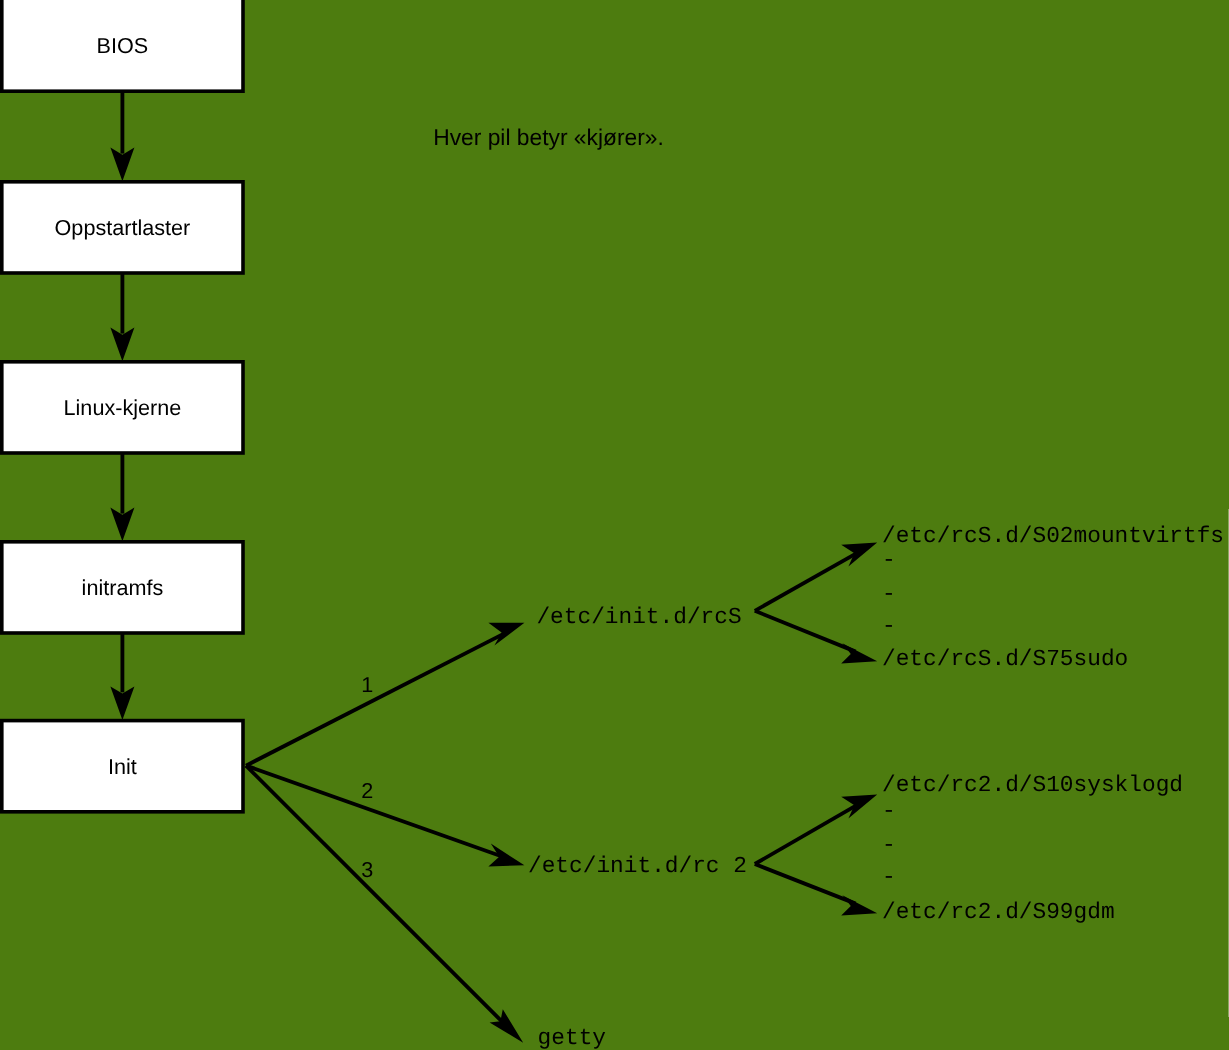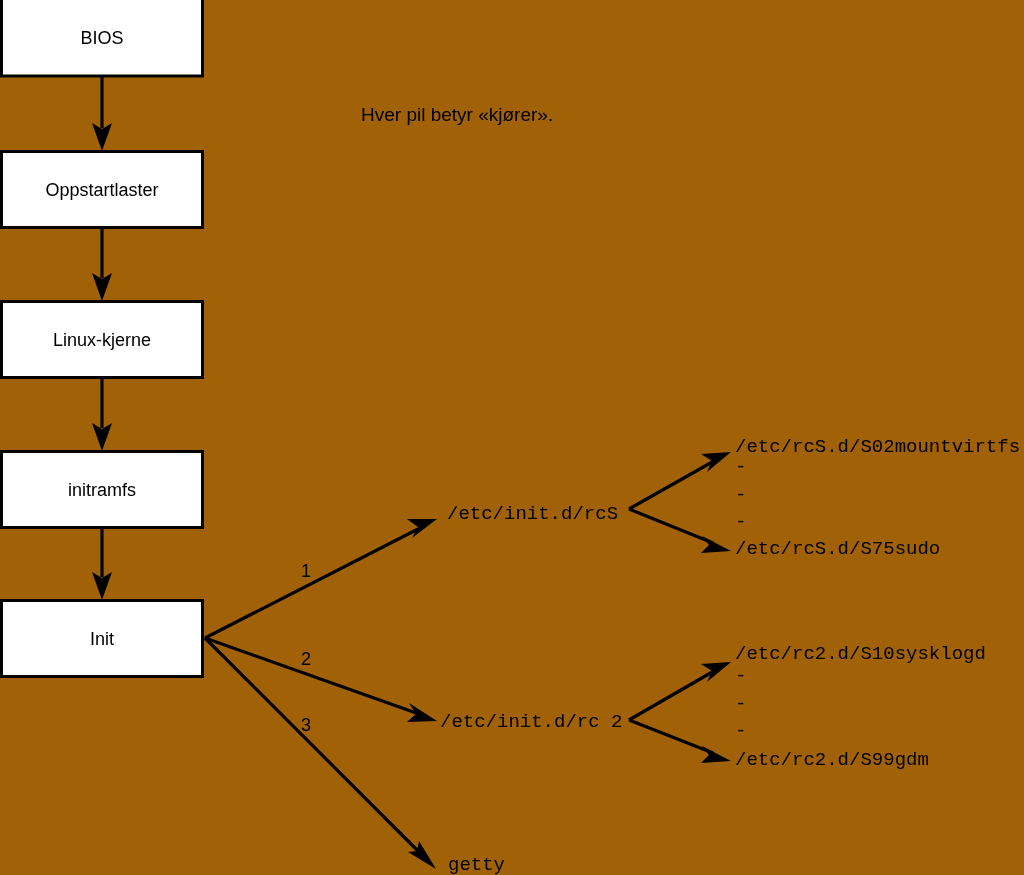--- a/index.html
+++ b/index.html
@@ -9,21 +9,21 @@
     background: #ffffff;
   }
   body {
     font-family: "Liberation Sans", sans-serif;
     color: #000000;
   }
   #canvas {
     position: relative;
     width: 1024px;
     height: 875px;
-    background: #a16207;
+    background: #4d7c0f;
     overflow: hidden;
   }
   svg.diagram {
     position: absolute;
     left: 0;
     top: 0;
     width: 1024px;
     height: 875px;
     display: block;
   }

